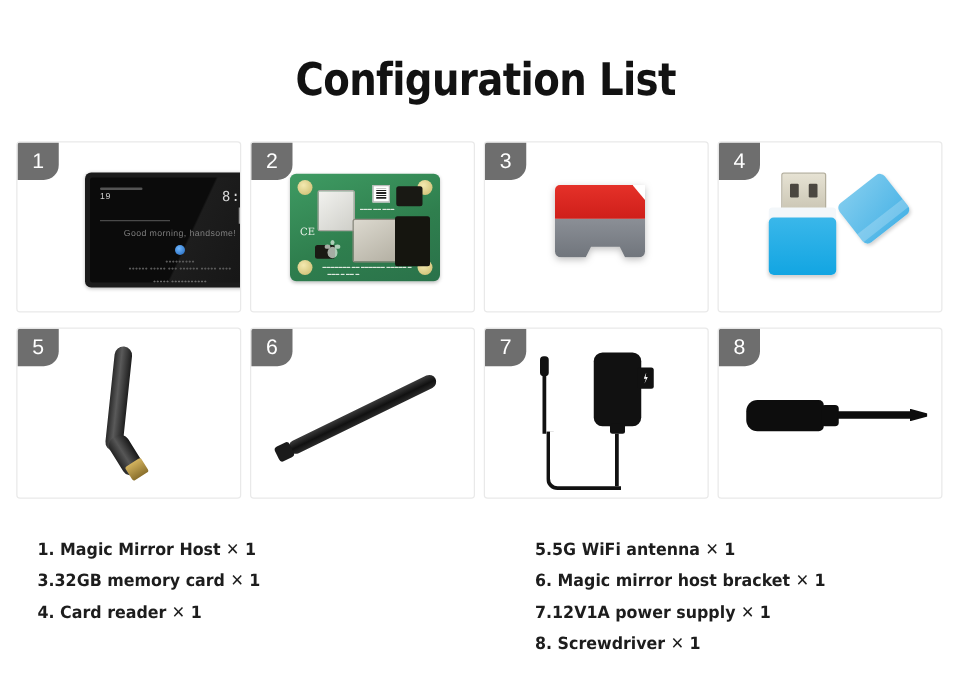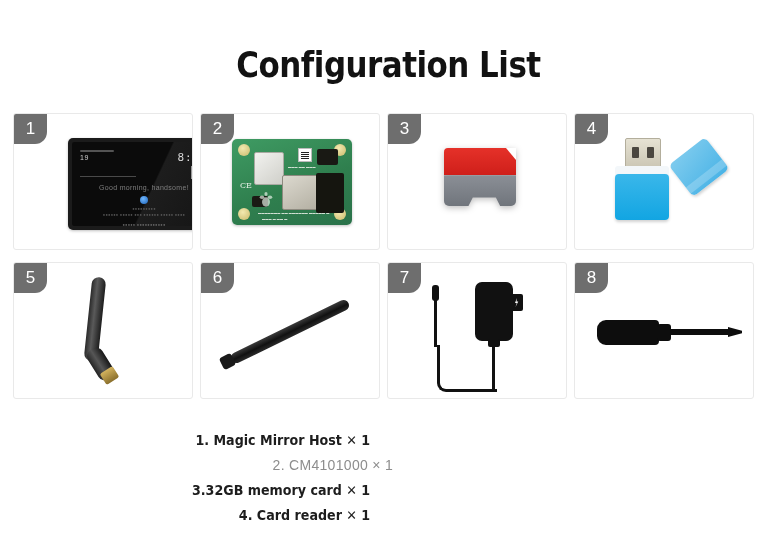--- a/index.html
+++ b/index.html
@@ -232,21 +232,21 @@
     background:#0d0d0d;
   }
   .sd-tip{
     position:absolute;left:153px;top:64px;width:14px;height:10px;
     background:#0d0d0d;clip-path:polygon(0 0,100% 38%,100% 62%,0 100%);
   }
 
   
   .lists{position:absolute;left:0;top:428px;width:777px;height:110px;}
   .col{position:absolute;top:0;}
-  .col.left{left:13px;width:380px;text-align:right;}
+  .col.left{left:30px;width:380px;}
   .col.right{left:428px;width:340px;}
   .item{
     font-size:13.5px;
     font-weight:bold;
     color:#1d1d1d;
     line-height:25px;
     white-space:nowrap;
     font-family:"DejaVu Sans", sans-serif;
     transform:scaleX(0.94);
     transform-origin:left center;
@@ -392,19 +392,24 @@
           <div class="sd-tip"></div>
         </div>
       </div>
 
     </div>
   </div>
 
   <div class="lists">
     <div class="col left">
       <div class="item">1. Magic Mirror Host ✕ 1</div>
-      <div class="item muted">2.  CM4101000 × 1</div>
       <div class="item">3.32GB memory card ✕ 1</div>
       <div class="item">4. Card reader ✕ 1</div>
     </div>
+    <div class="col right">
+      <div class="item">5.5G WiFi antenna ✕ 1</div>
+      <div class="item">6. Magic mirror host bracket ✕ 1</div>
+      <div class="item">7.12V1A power supply ✕ 1</div>
+      <div class="item">8. Screwdriver ✕ 1</div>
+    </div>
   </div>
 
 </div>
 
 </body></html>

